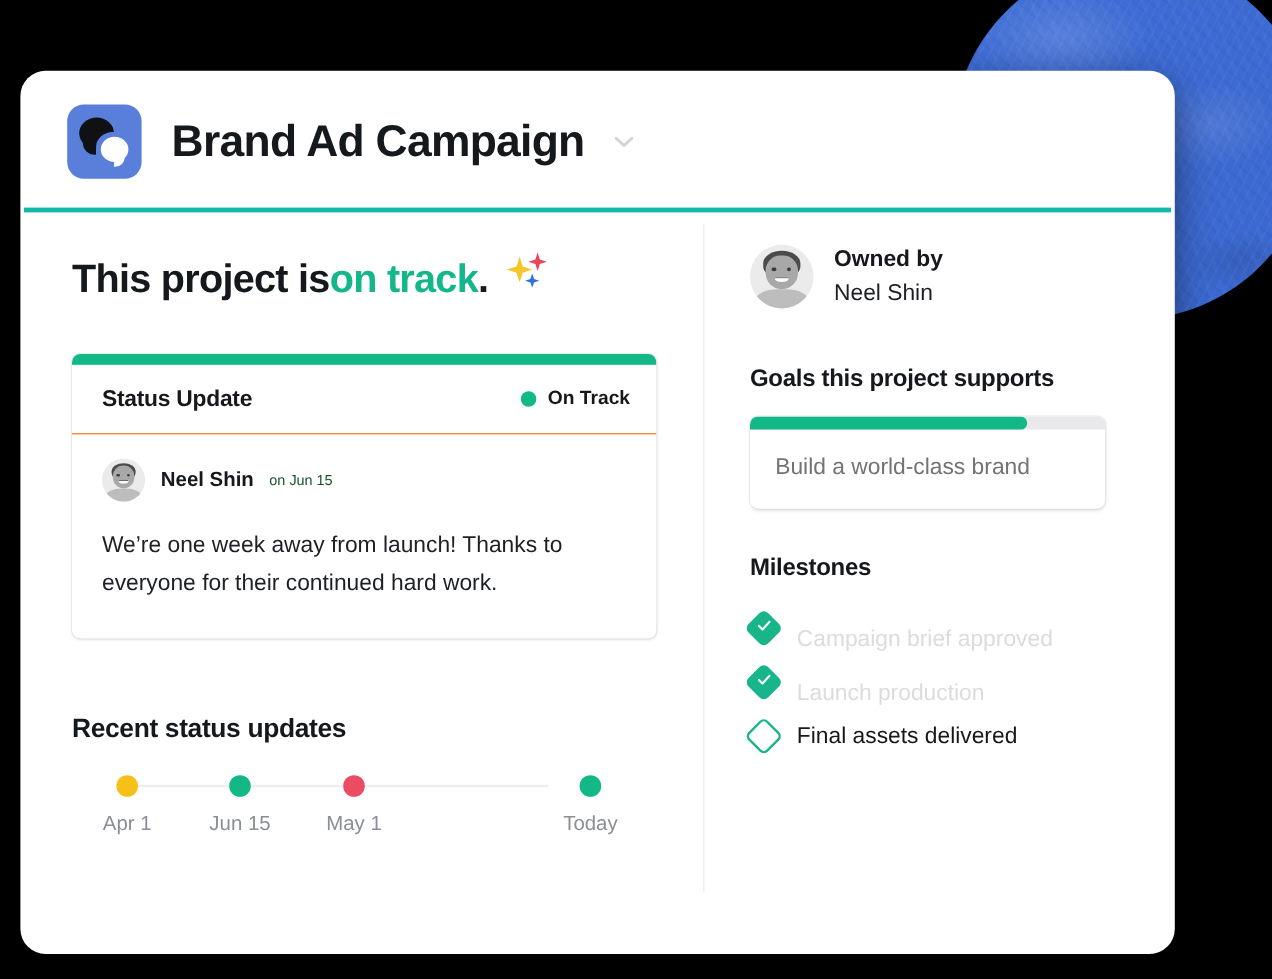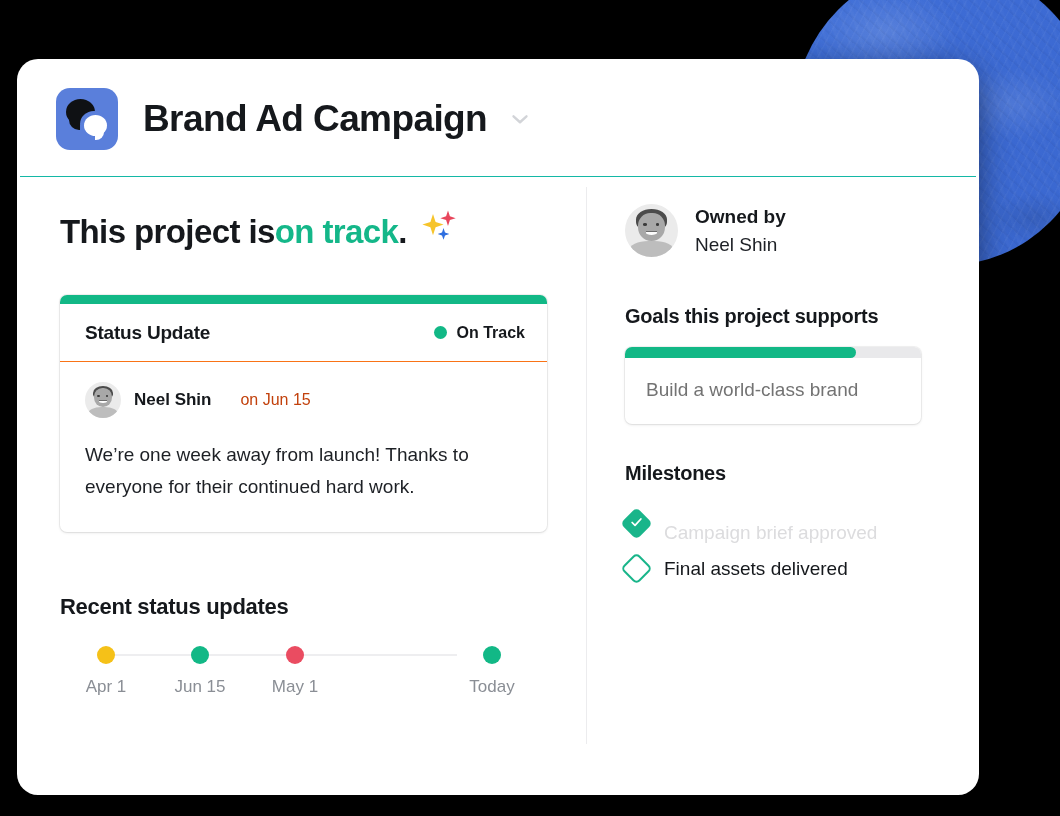--- a/index.html
+++ b/index.html
@@ -61,21 +61,21 @@
     box-shadow: 0 0 0 3px #ffffff, 0 10px 34px rgba(0,0,0,0.55);
     overflow: hidden;
   }
 
   
   .window-header {
     height: 115px;
     display: flex;
     align-items: center;
     padding: 0 0 0 36px;
-    border-bottom: 1px solid #14b8a6;
+    border-bottom: 4px solid #14b8a6;
     background: #ffffff;
   }
 
   .project-icon {
     width: 62px;
     height: 62px;
     border-radius: 14px;
     background: #5a7fdb;
     position: relative;
     flex: 0 0 auto;
@@ -224,23 +224,22 @@
     display: flex;
     align-items: center;
     gap: 13px;
   }
   .status-author .name {
     font-size: 17px;
     font-weight: 700;
     color: #15181c;
   }
   .status-author .date {
-    font-size: 16px;
-    color: #c2410c;
-    margin-left: 16px;
+    font-size: 12px;
+    color: #14532d;
   }
   .status-text {
     margin-top: 21px;
     font-size: 19px;
     line-height: 1.66;
     color: #1d2025;
     max-width: 420px;
   }
 
   
@@ -554,20 +553,28 @@
         <div class="milestone-list" id="milestones-list">
             <div class="milestone-row">
               <div class="diamond done">
                 <span class="check"><svg width="14" height="14" viewBox="0 0 24 24" fill="none">
                     <path d="M4.5 12.5L9.5 17.5L19.5 6.5" stroke="#ffffff" stroke-width="3" stroke-linecap="round" stroke-linejoin="round"></path>
                   </svg></span>
               </div>
               <div class="milestone-label done">Campaign brief approved</div>
             </div>
             <div class="milestone-row">
+              <div class="diamond done">
+                <span class="check"><svg width="14" height="14" viewBox="0 0 24 24" fill="none">
+                    <path d="M4.5 12.5L9.5 17.5L19.5 6.5" stroke="#ffffff" stroke-width="3" stroke-linecap="round" stroke-linejoin="round"></path>
+                  </svg></span>
+              </div>
+              <div class="milestone-label done">Launch production</div>
+            </div>
+            <div class="milestone-row">
               <div class="diamond todo"></div>
               <div class="milestone-label todo">Final assets delivered</div>
             </div>
           </div>
 
       </div>
     </div>
   </div>
 </div>
 

